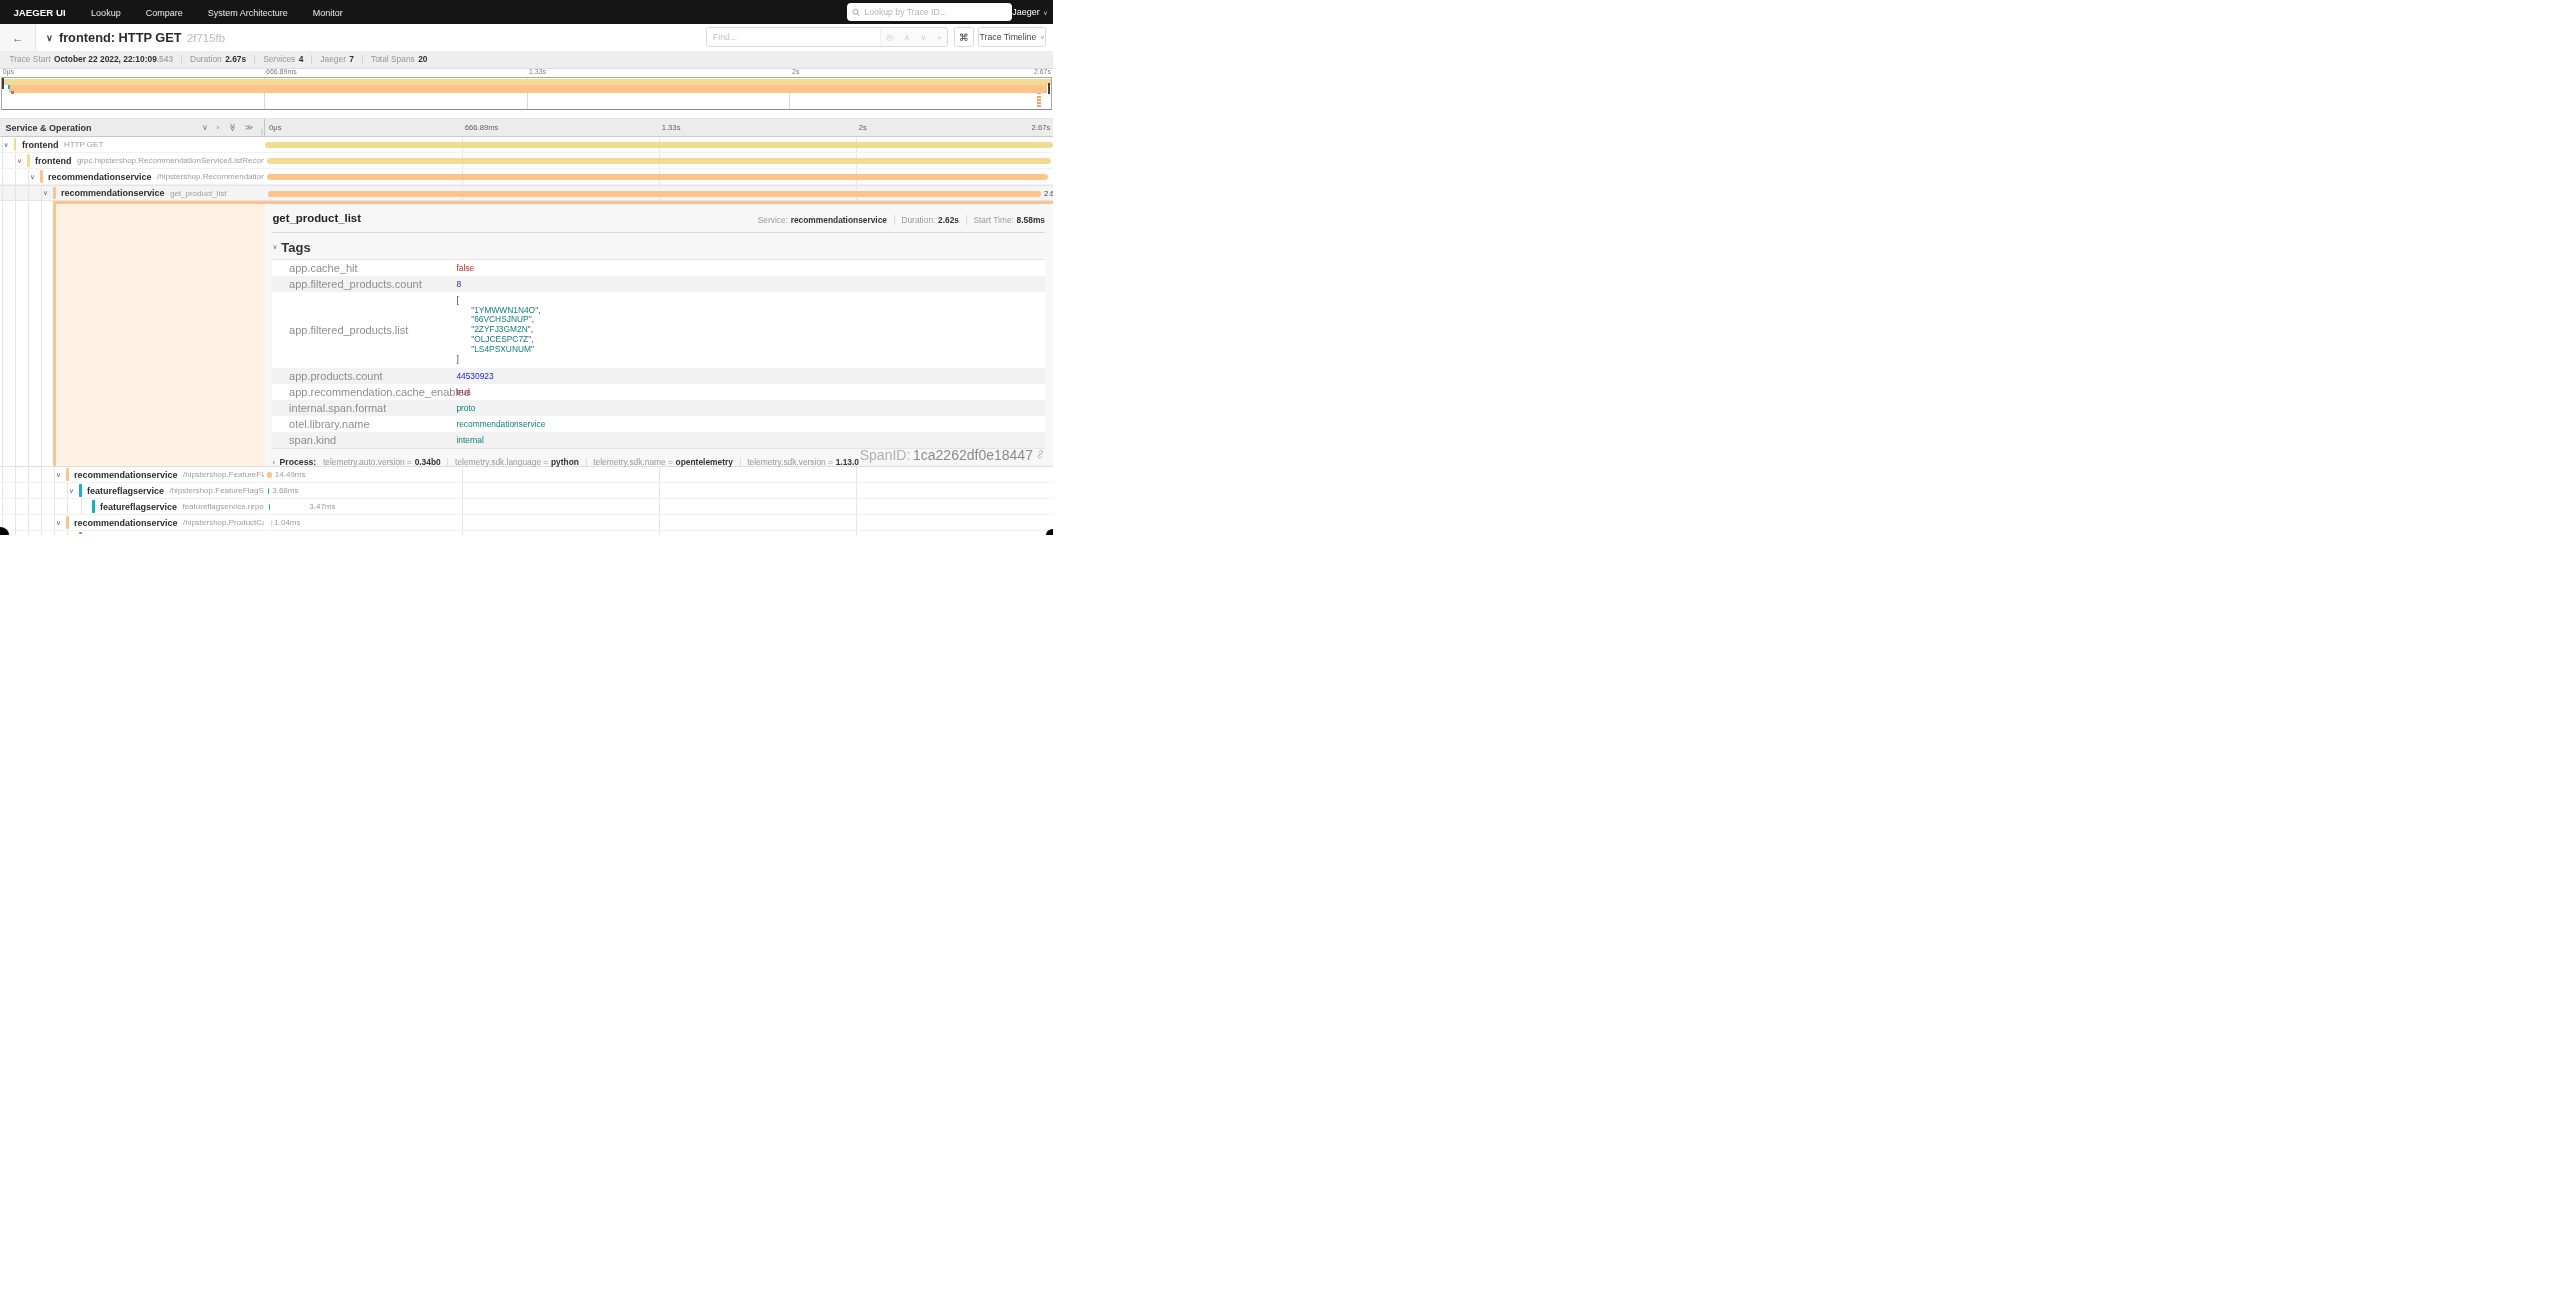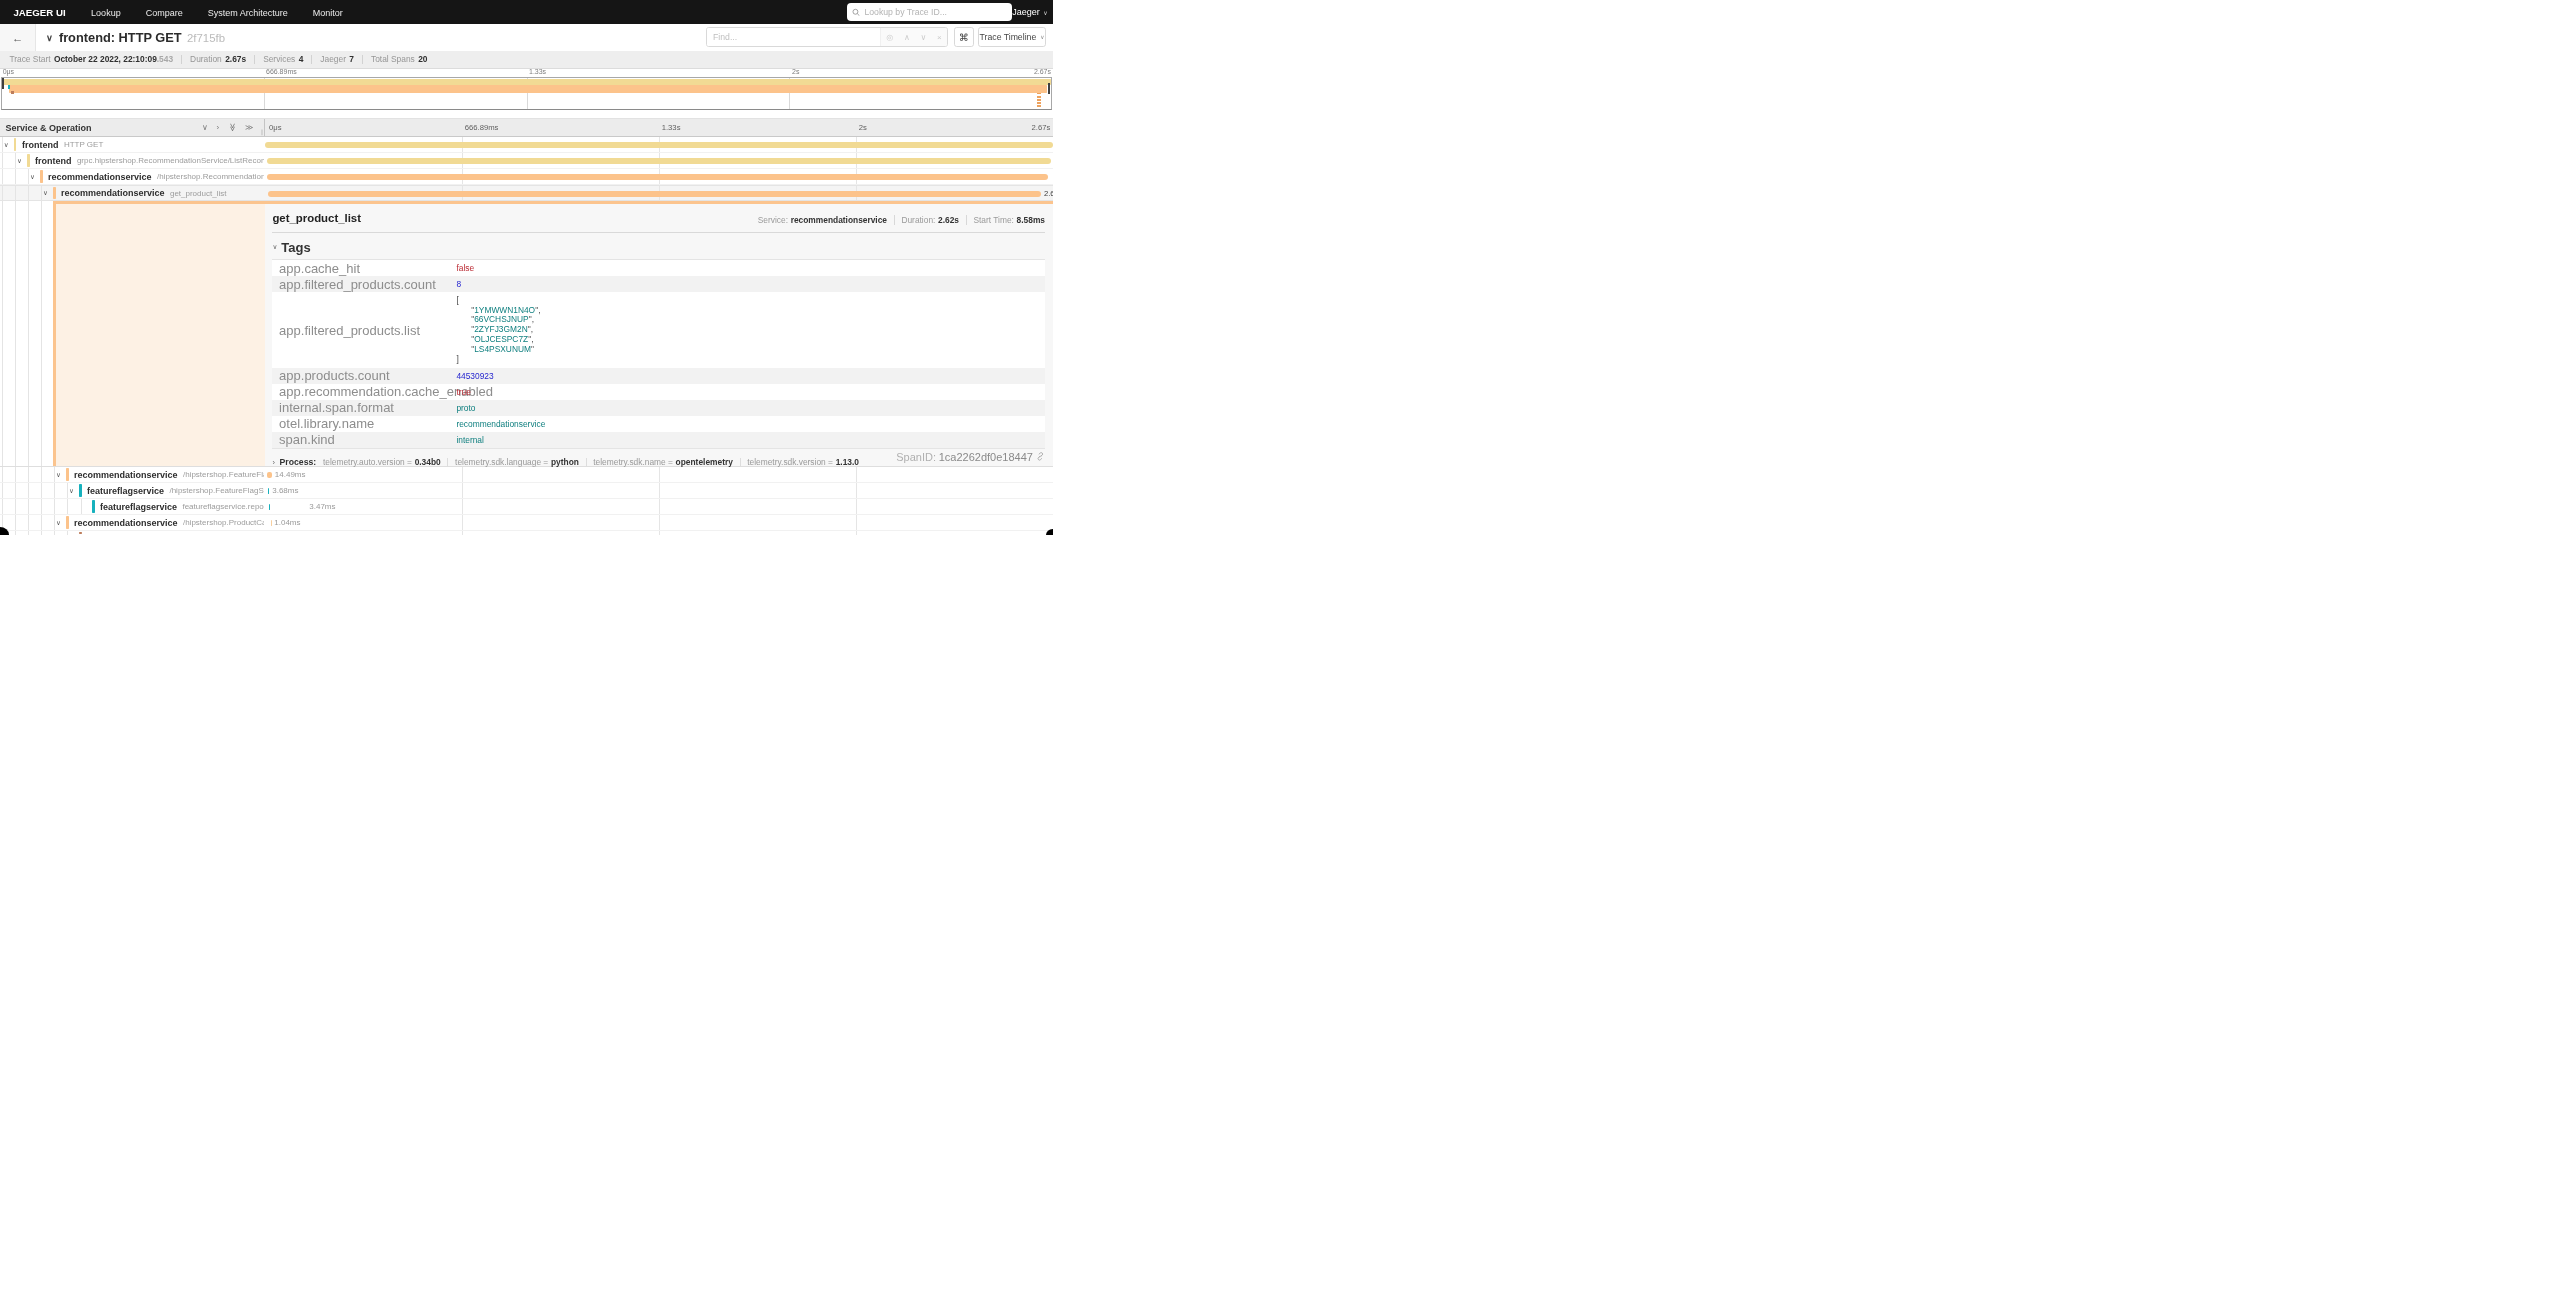--- a/index.html
+++ b/index.html
@@ -89,35 +89,35 @@
   .detail-title { position:absolute; left:0; top:11.4px; font-size:11.4px; font-weight:bold; color:#222; }
   .detail-meta { position:absolute; right:0; top:14px; display:flex; align-items:center; font-size:8.4px; color:#9a9a9a; }
   .detail-meta b { color:#333; margin-left:2.7px; font-weight:bold; }
   .meta-sep { border-left:0.7px solid #d8d8d8; height:9.4px; margin:0 6.7px; }
   .tags-head { margin-top:6.7px; display:flex; align-items:center; cursor:pointer; }
   .tags-head .chev { font-size:6.7px; color:#666; margin-right:4px; }
   .tags-head .t { font-size:13px; font-weight:bold; color:#333; }
   .tags-table { margin-top:4.7px; border-top:0.7px solid #e4e4e4; border-bottom:0.7px solid #e4e4e4; background:#fff; }
   .tag-row { display:grid; grid-template-columns:184px 1fr; min-height:16px; align-items:center; }
   .tag-row.odd { background:#f2f2f2; }
-  .tag-key { font-size:13px; color:#8d8d8d; padding-left:6.7px; }
+  .tag-key { font-size:11px; color:#8d8d8d; padding-left:6.7px;margin-left:10px; }
   .tag-val { font-family:Liberation Sans, sans-serif; font-size:8.4px; }
   .v-bool { color:#bb2a33; }
   .v-num { color:#2727cf; }
   .v-str { color:#0e7f7f; }
   .v-list { line-height:9.8px; padding:3.4px 0; color:#444; }
   .v-list .item { padding-left:14.8px; }
   .v-list .q { color:#555; }
   .process-row { margin-top:8.7px; display:flex; align-items:center; }
   .process-row .chev { font-size:7.4px; color:#666; margin-right:4.7px; }
   .process-row .p-label { font-size:8.7px; font-weight:bold; color:#333; margin-right:6.7px; }
   .proc-entry { font-size:8.4px; color:#999; display:flex; align-items:center; }
   .proc-entry b { color:#333; font-weight:bold; margin-left:2.7px; }
   .proc-sep { border-left:0.7px solid #ddd; height:9.4px; margin:0 6.7px; }
-  .spanid { position:absolute; right:8px; bottom:3.4px; display:flex; align-items:center; font-size:11px; color:#b0b0b0;margin-left:42px; }
+  .spanid { position:absolute; right:8px; bottom:3.4px; display:flex; align-items:center; font-size:14px; color:#b0b0b0;margin-left:42px; }
   .spanid b { color:#8a8a8a; font-weight:normal; margin-left:2.7px; }
   .spanid svg { margin-left:3.4px; }
 
   
   .corner-bl { position:absolute; left:0; bottom:0; width:9.4px; height:8px; background:#000; border-top-right-radius:100%; z-index:40; }
   .corner-br { position:absolute; right:0; bottom:0; width:6.7px; height:6px; background:#000; border-top-left-radius:100%; z-index:40; }
 </style>
 </head>
 <body>
 

